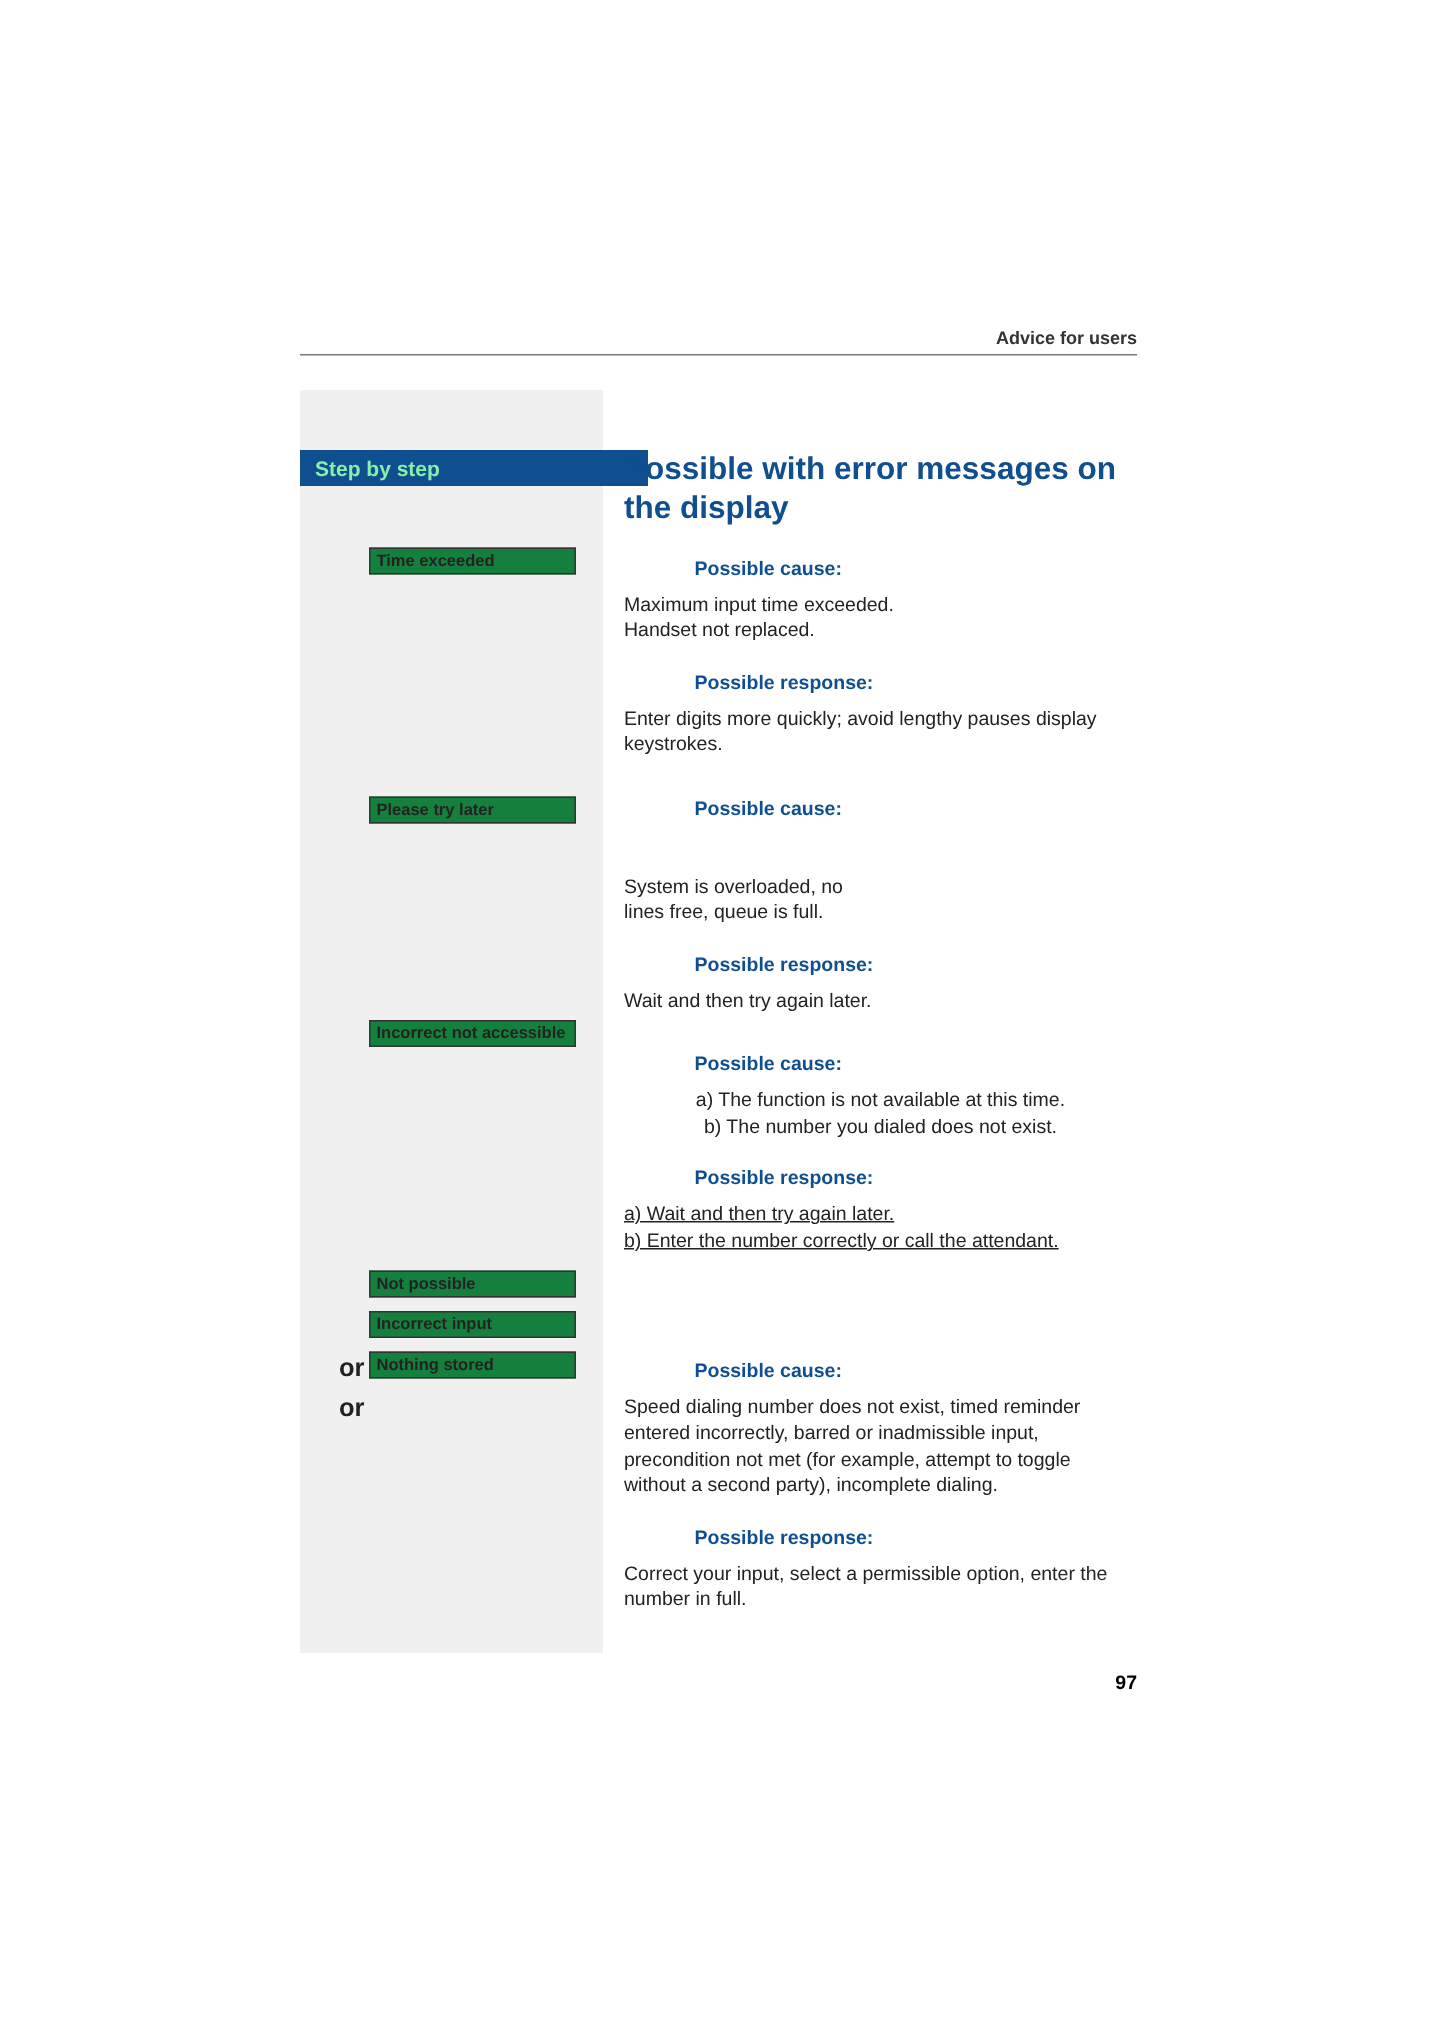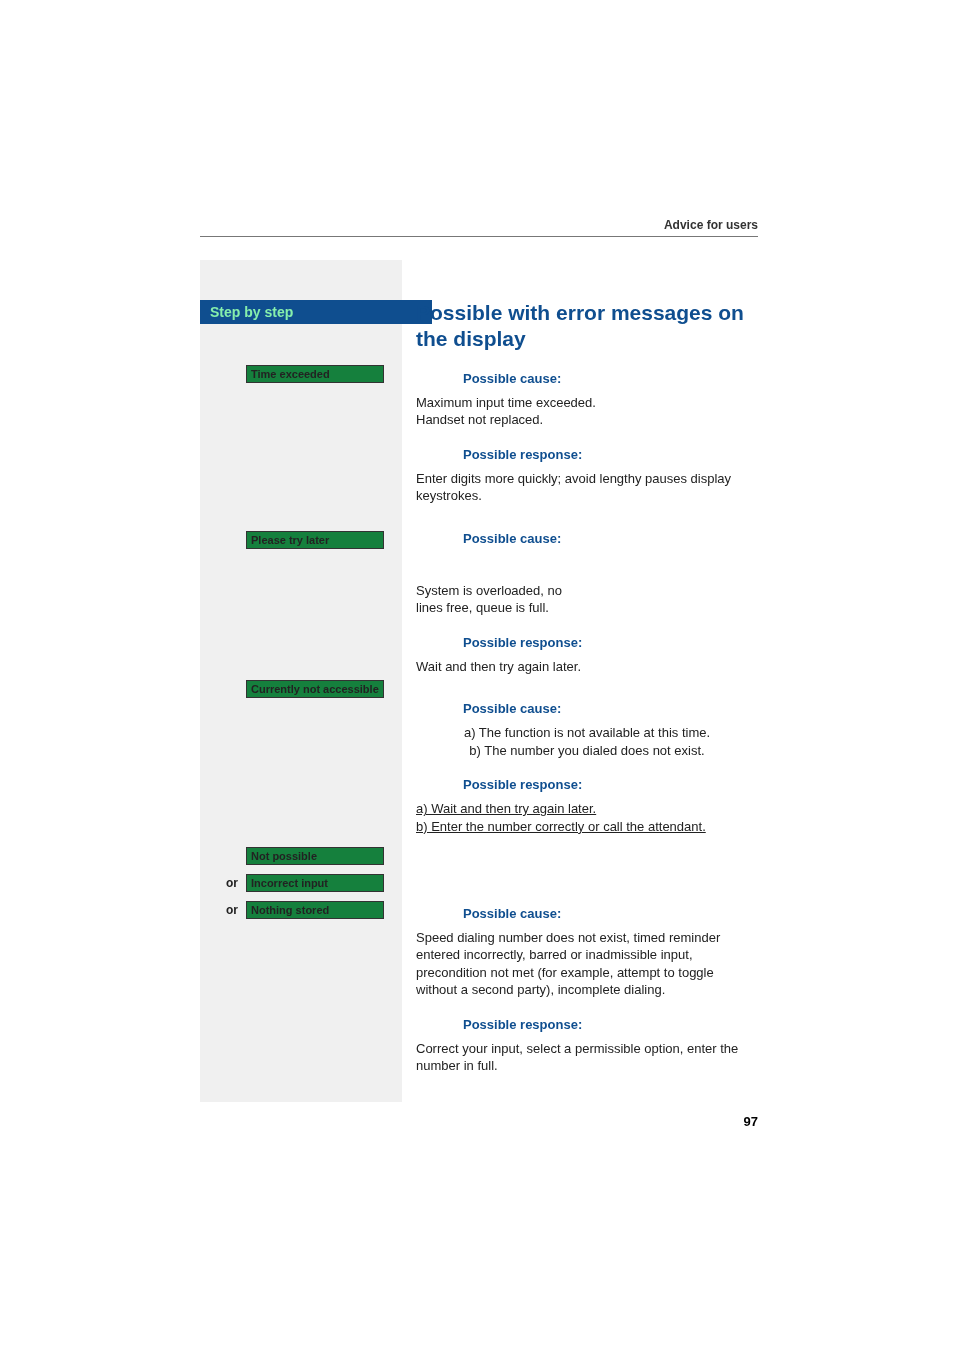--- a/index.html
+++ b/index.html
@@ -52,23 +52,24 @@
       border: 1px solid #333;
       font-size: 11px;
       font-weight: bold;
       color: #222;
       padding: 2px 4px;
       position: absolute;
       text-align: left;
     }
     .or-text {
       position: absolute;
-      font-size: 12px;
+      font-size: 17px;
       font-weight: bold;
       color: #222;
+      margin-top: 26px;
     }
     .main-content {
       position: absolute;
       top: 300px;
       left: 416px;
       width: 342px;
     }
     .section-title {
       color: #0f4e8f;
       font-size: 21px;
@@ -104,21 +105,21 @@
 <div class="header-text">Advice for users</div>
 <div class="header-rule"></div>
 
 <div class="sidebar-bg"></div>
 <div class="sidebar-header">Step by step</div>
 
 <div class="display-box" style="top:365px; left:246px; width:138px;">Time exceeded</div>
 
 <div class="display-box" style="top:531px; left:246px; width:138px;">Please try later</div>
 
-<div class="display-box" style="top:680px; left:246px; width:138px;">Currently not accessible</div>
+<div class="display-box" style="top:680px; left:246px; width:138px;">Incorrect not accessible</div>
 
 <div class="display-box" style="top:847px; left:246px; width:138px;">Not possible</div>
 
 <div class="or-text" style="top:876px; left:226px;">or</div>
 <div class="display-box" style="top:874px; left:246px; width:138px;">Incorrect input</div>
 
 <div class="or-text" style="top:903px; left:226px;">or</div>
 <div class="display-box" style="top:901px; left:246px; width:138px;">Nothing stored</div>
 
 <div class="main-content">

